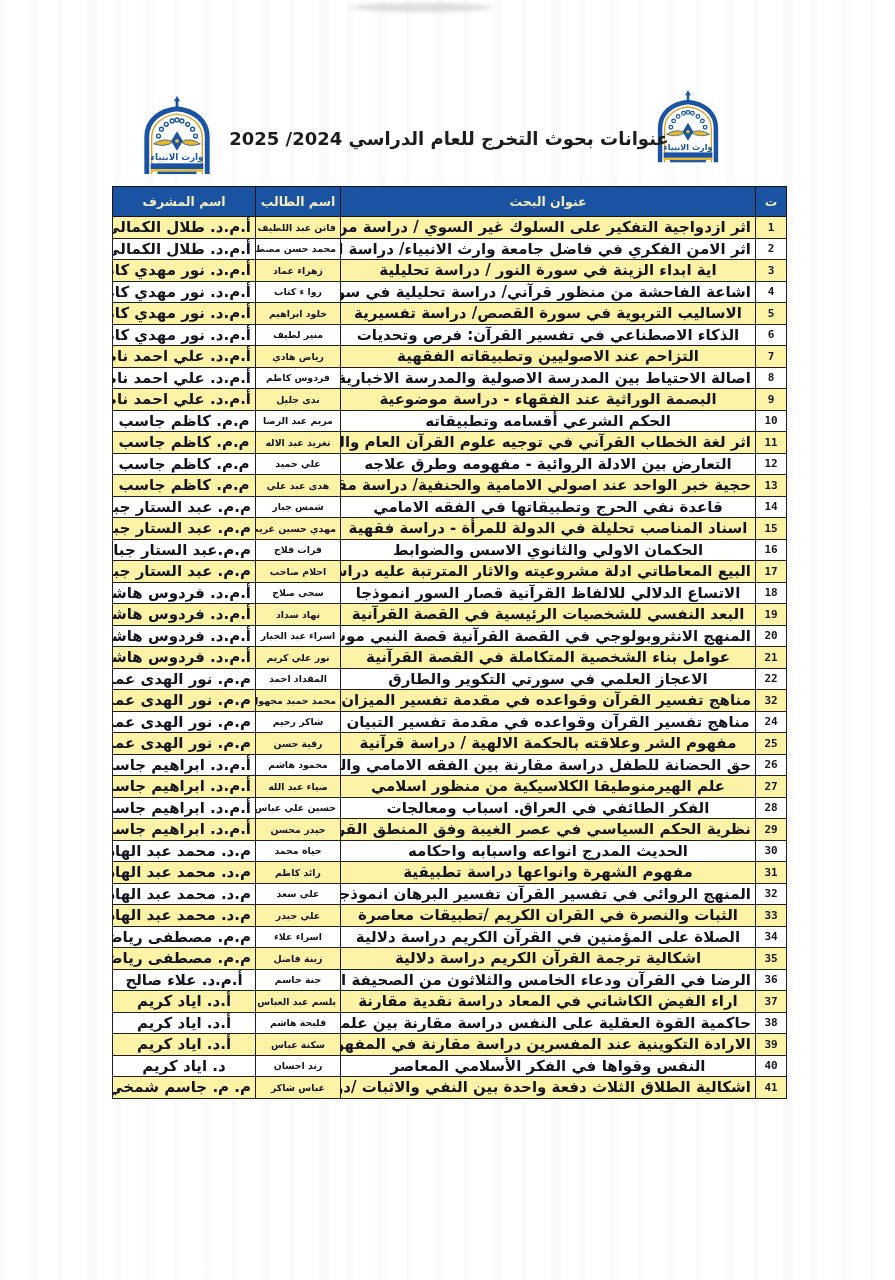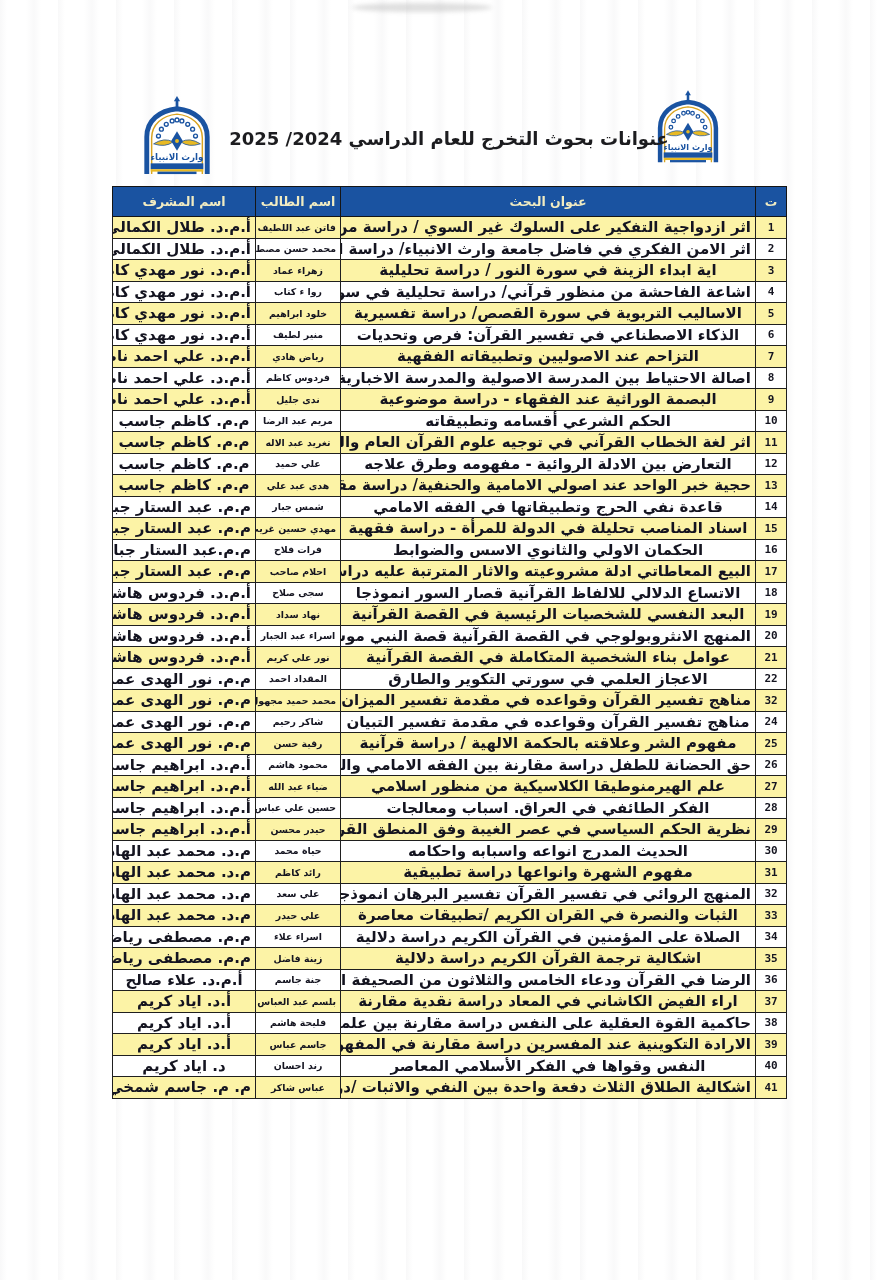--- a/index.html
+++ b/index.html
@@ -364,21 +364,21 @@
         </tr>
         <tr>
           <td class="c-no">38</td>
           <td class="c-title">حاكمية  القوة العقلية على النفس دراسة مقارنة بين علمي النفس والاخلاق</td>
           <td class="c-student">فليحة هاشم</td>
           <td class="c-supervisor">أ.د. اياد كريم</td>
         </tr>
         <tr>
           <td class="c-no">39</td>
           <td class="c-title">الارادة التكوينية عند المفسرين دراسة  مقارنة في المفهوم والادلة</td>
-          <td class="c-student">جاسم عباس</td>
+          <td class="c-student">سكنة عباس</td>
           <td class="c-supervisor">أ.د. اياد كريم</td>
         </tr>
         <tr>
           <td class="c-no">40</td>
           <td class="c-title">النفس  وقواها في الفكر الأسلامي المعاصر</td>
           <td class="c-student">رند احسان</td>
           <td class="c-supervisor">د. اياد كريم</td>
         </tr>
         <tr>
           <td class="c-no">41</td>

